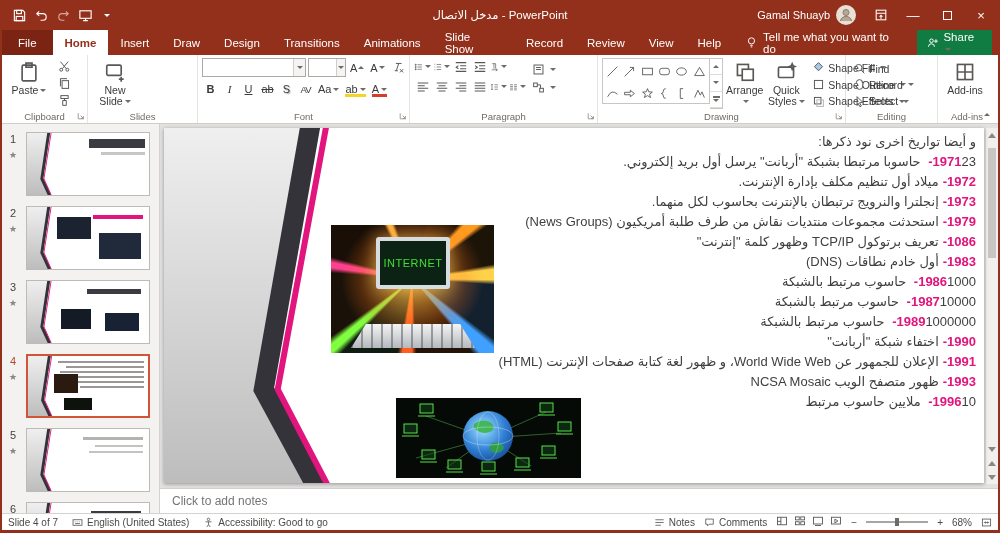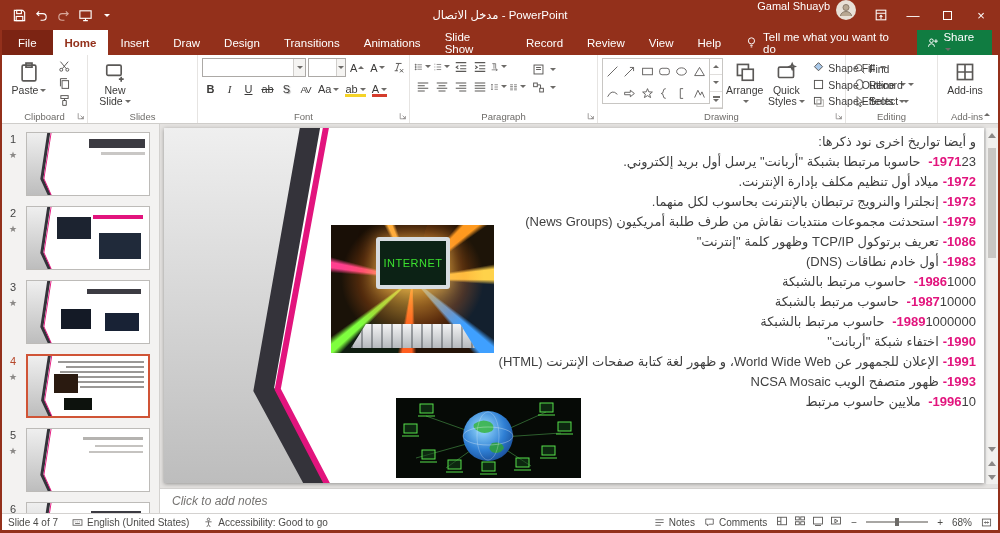--- a/index.html
+++ b/index.html
@@ -14,21 +14,21 @@
     border-bottom:3px solid var(--red); }
 
   
   .titlebar{ height:30px; background:var(--red); color:#fff; display:flex; align-items:center;
     position:relative; flex:0 0 auto; }
   .qat{ display:flex; align-items:center; gap:4px; padding-left:8px; }
   .qat .ib{ width:18px; height:20px; display:flex; align-items:center; justify-content:center; }
   .ib svg{ stroke:#fff; fill:none; stroke-width:1.2; }
   .ib.dim svg{ stroke:#d8a79a; }
   .win-title{ position:absolute; left:0; right:0; text-align:center; font-size:11.5px; pointer-events:none; }
-  .tb-right{ margin-left:auto; display:flex; height:100%; }
+  .tb-right{ margin-left:auto; display:flex; align-items:center; height:100%; }
   .user-name{ font-size:11px; margin-right:6px; }
   .avatar{ width:20px; height:20px; border-radius:50%; background:#e8e0d6; display:flex;
     align-items:center; justify-content:center; margin-right:10px; overflow:hidden; }
   .avatar svg{ stroke:#8a7d6d; fill:#b8a893; stroke-width:1; }
   .winbtn{ width:34px; height:30px; display:flex; align-items:center; justify-content:center;
     font-size:13px; color:#fff; }
   .maxbox{ width:9px; height:9px; border:1px solid #fff; }
   .ribopts{ width:30px; }
 
   
@@ -126,21 +126,21 @@
   .keyboard{ position:absolute; left:20px; bottom:5px; width:124px; height:24px;
     background:
       repeating-linear-gradient(90deg, rgba(90,95,100,.55) 0 2px, transparent 2px 10px),
       linear-gradient(#f4f4f4,#b5b9bd);
     clip-path:polygon(12% 0, 88% 0, 100% 100%, 0 100%); }
 
   .img2{ position:absolute; left:232px; top:270px; width:185px; height:80px; background:#060a06; overflow:hidden; }
   .img2 svg{ width:100%; height:100%; display:block; }
 
   .notesbar{ height:25px; background:#fff; border-top:1px solid #d4d2d0; display:flex; align-items:center;
-    padding-left:12px; font-size:12px; color:#767472; flex:0 0 auto;font-style:italic; }
+    padding-left:12px; font-size:12px; color:#767472; flex:0 0 auto; }
 
   
   .vscroll{ width:13px; background:#f1f0ee; border-left:1px solid #ddd; display:flex; flex-direction:column;
     align-items:center; margin-left:auto; flex:0 0 auto; }
   .sc-btn{ height:14px; width:100%; display:flex; align-items:center; justify-content:center; }
   .tri-u{ width:0;height:0;border-left:4px solid transparent;border-right:4px solid transparent;border-bottom:5px solid #8a8886; }
   .tri-d{ width:0;height:0;border-left:4px solid transparent;border-right:4px solid transparent;border-top:5px solid #8a8886; }
   .sc-track{ flex:1; width:100%; position:relative; }
   .sc-thumb{ position:absolute; top:6px; left:2px; right:2px; height:110px; background:#c8c6c3; }
 

